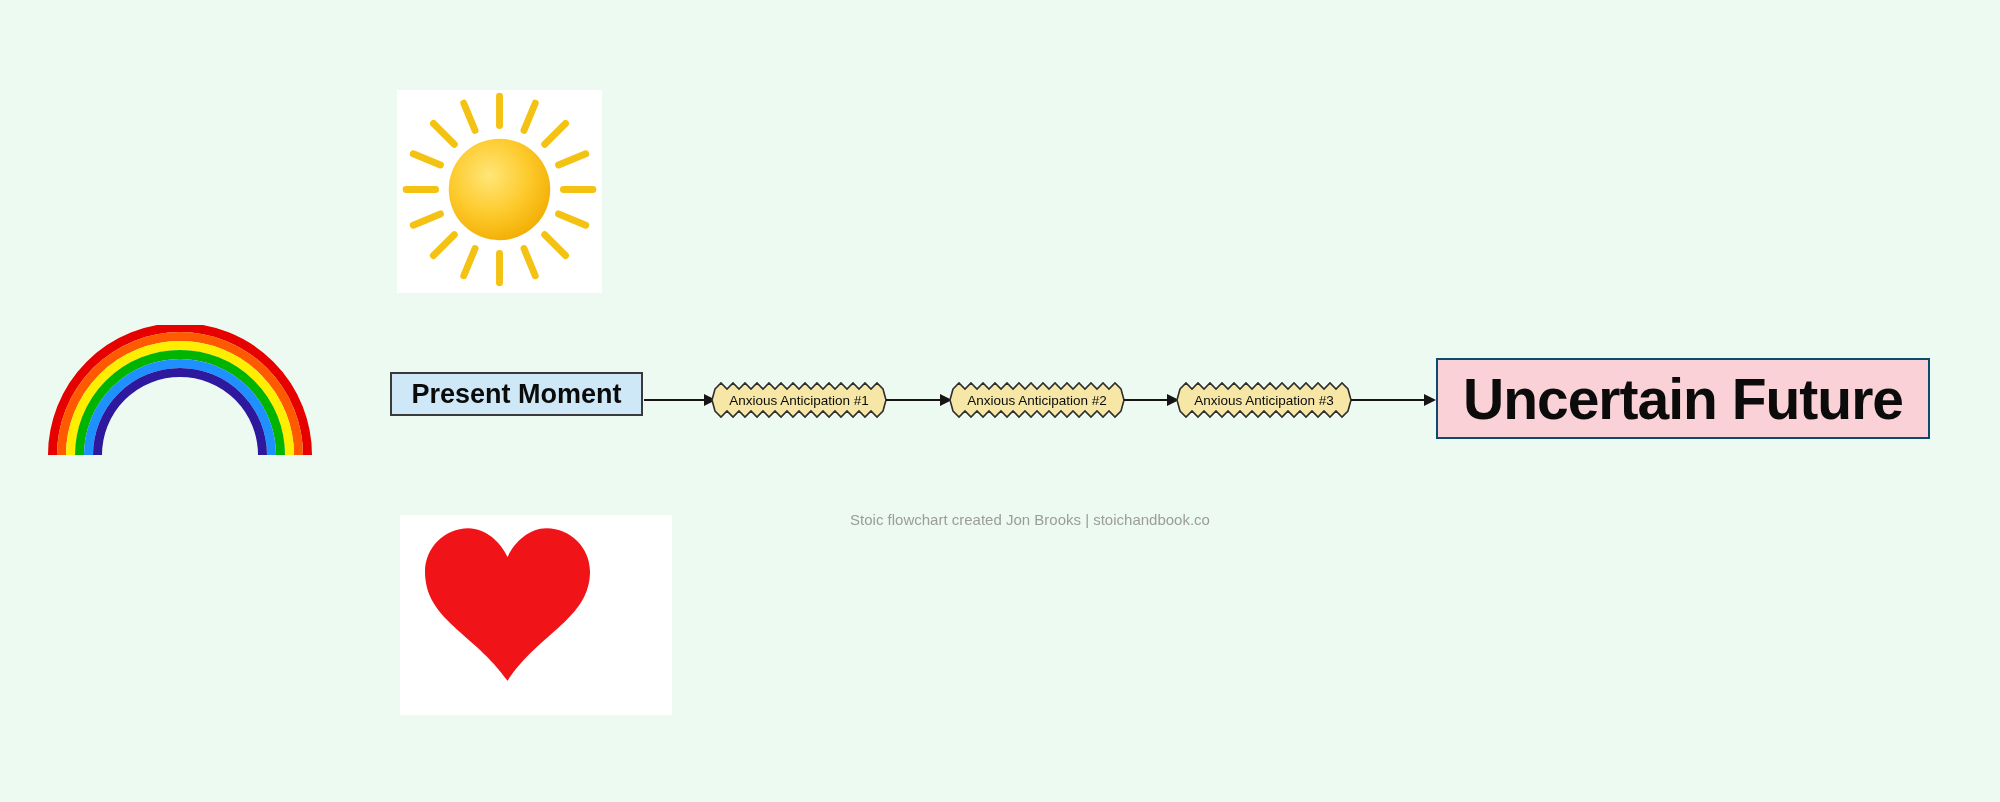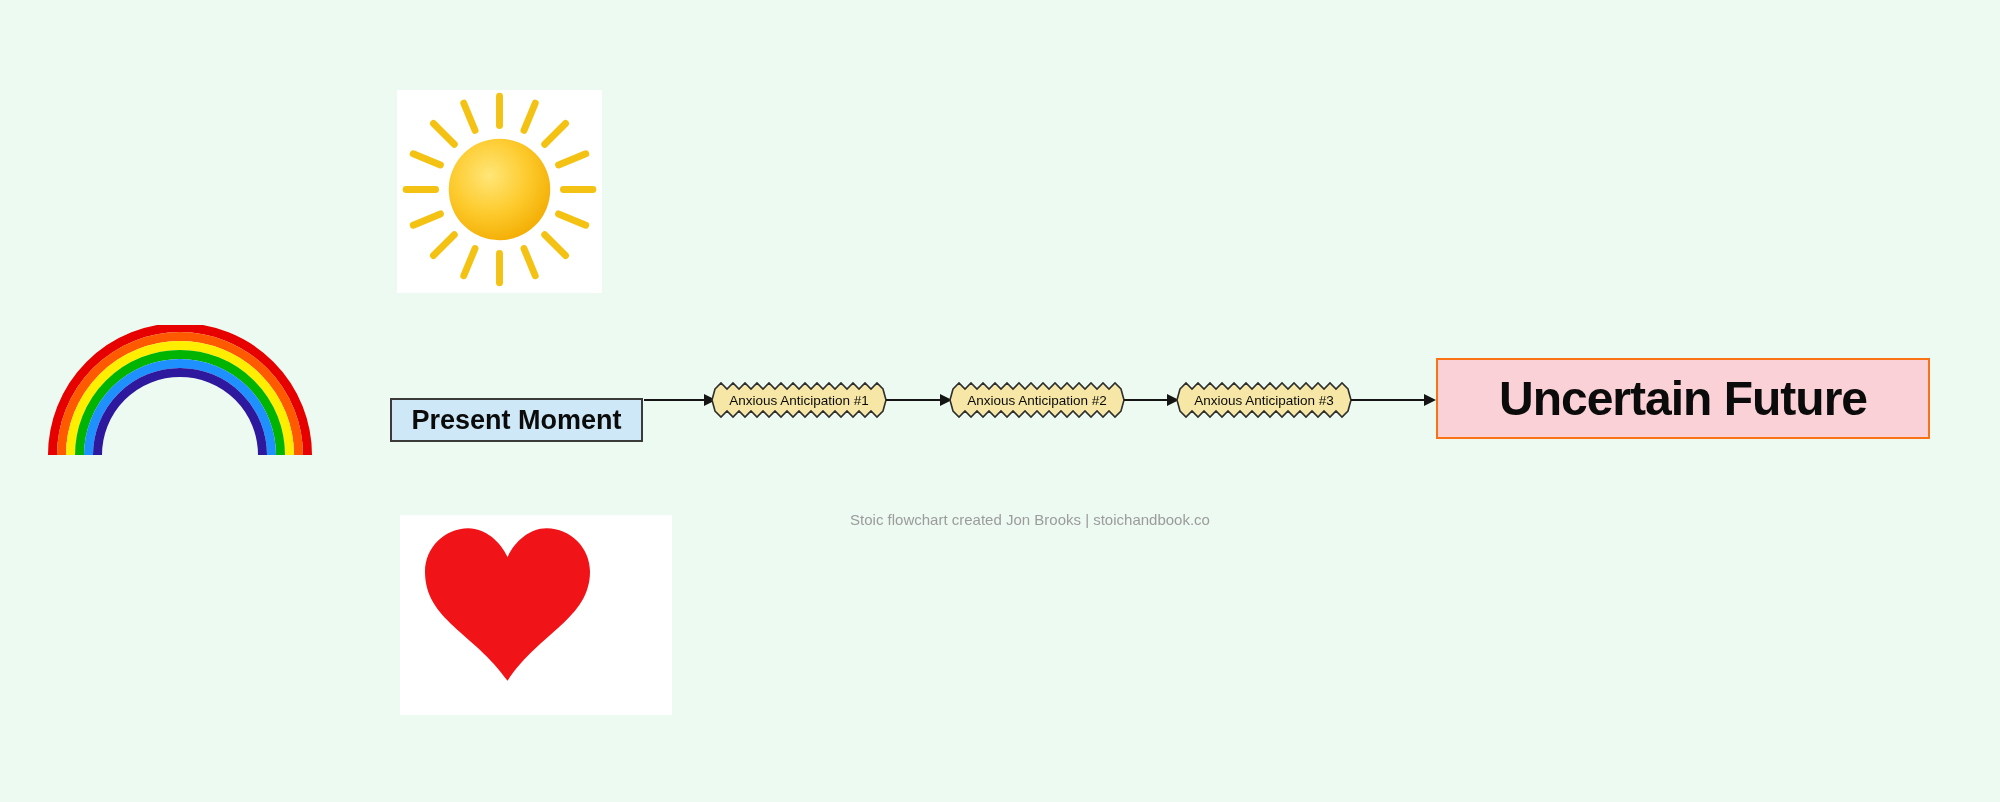--- a/index.html
+++ b/index.html
@@ -13,26 +13,26 @@
   
   .emoji-card{position:absolute;background:#ffffff;}
 
   
   .node{
     position:absolute;box-sizing:border-box;
     display:flex;align-items:center;justify-content:center;
     color:#0b0b0b;font-weight:bold;white-space:nowrap;
   }
   .node.present{
-    left:390px;top:398px;width:253px;height:44px;
+    left:390px;top:372px;width:253px;height:44px;
     background:#cee8f7;border:2px solid #3a3a3a;font-size:27px;
   }
   .node.future{
     left:1436px;top:358px;width:494px;height:81px;
-    background:#fad1d6;border:2px solid #f97316;font-size:48px;letter-spacing:-1px;
+    background:#fad1d6;border:2px solid #0c4a6e;font-size:57px;letter-spacing:-1px;
   }
 
   
   .anx{position:absolute;overflow:visible;}
   .anx polygon{stroke:#2e2e2e;stroke-width:1.6;stroke-linejoin:miter;}
   .anx text{
     font-family:"Liberation Sans",sans-serif;font-size:13.5px;fill:#0b0b0b;
     text-anchor:middle;
   }
 

